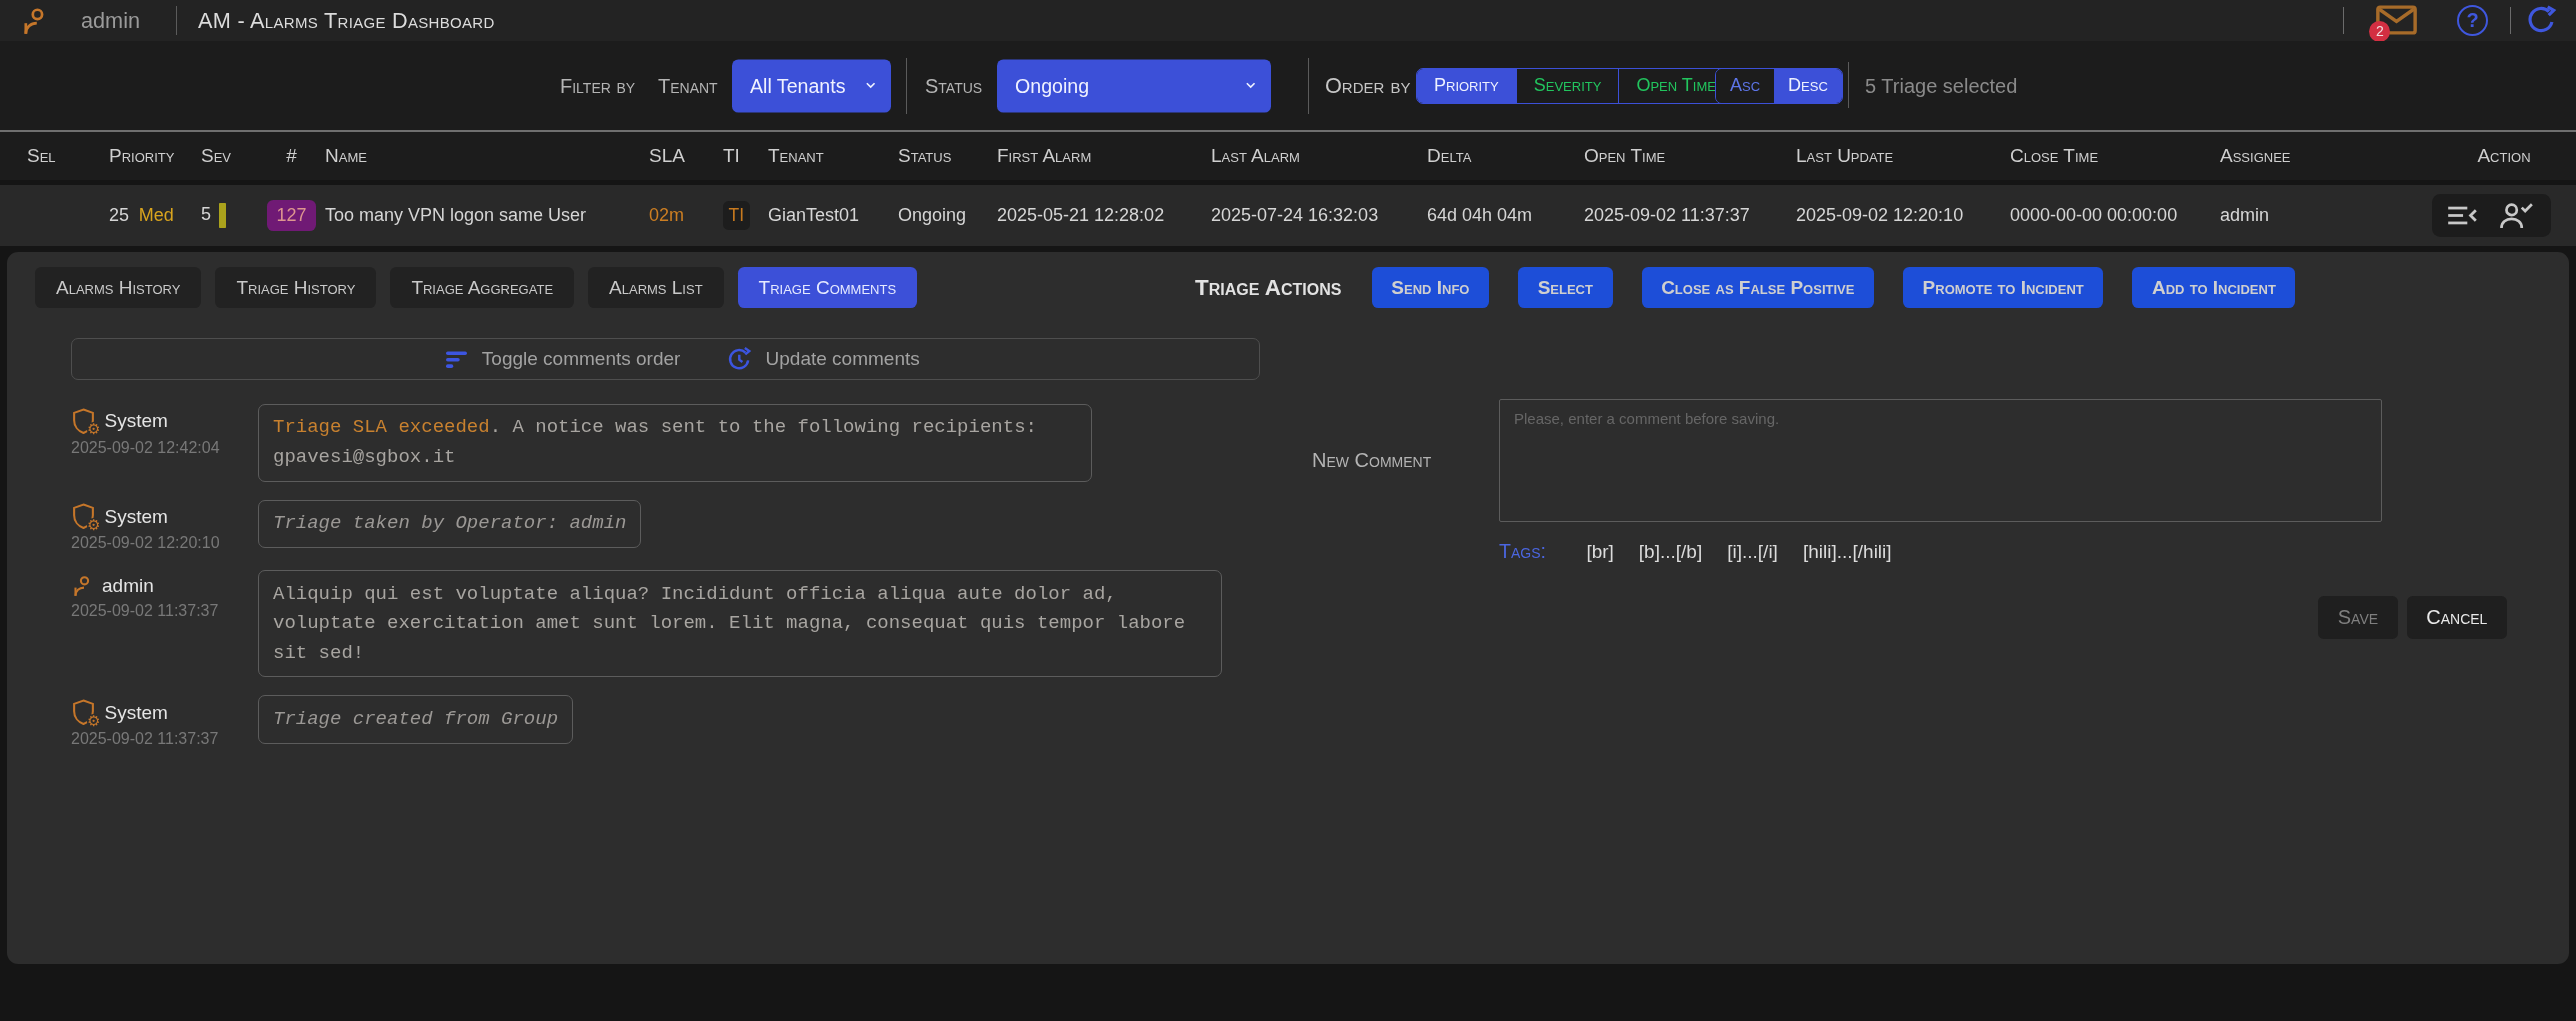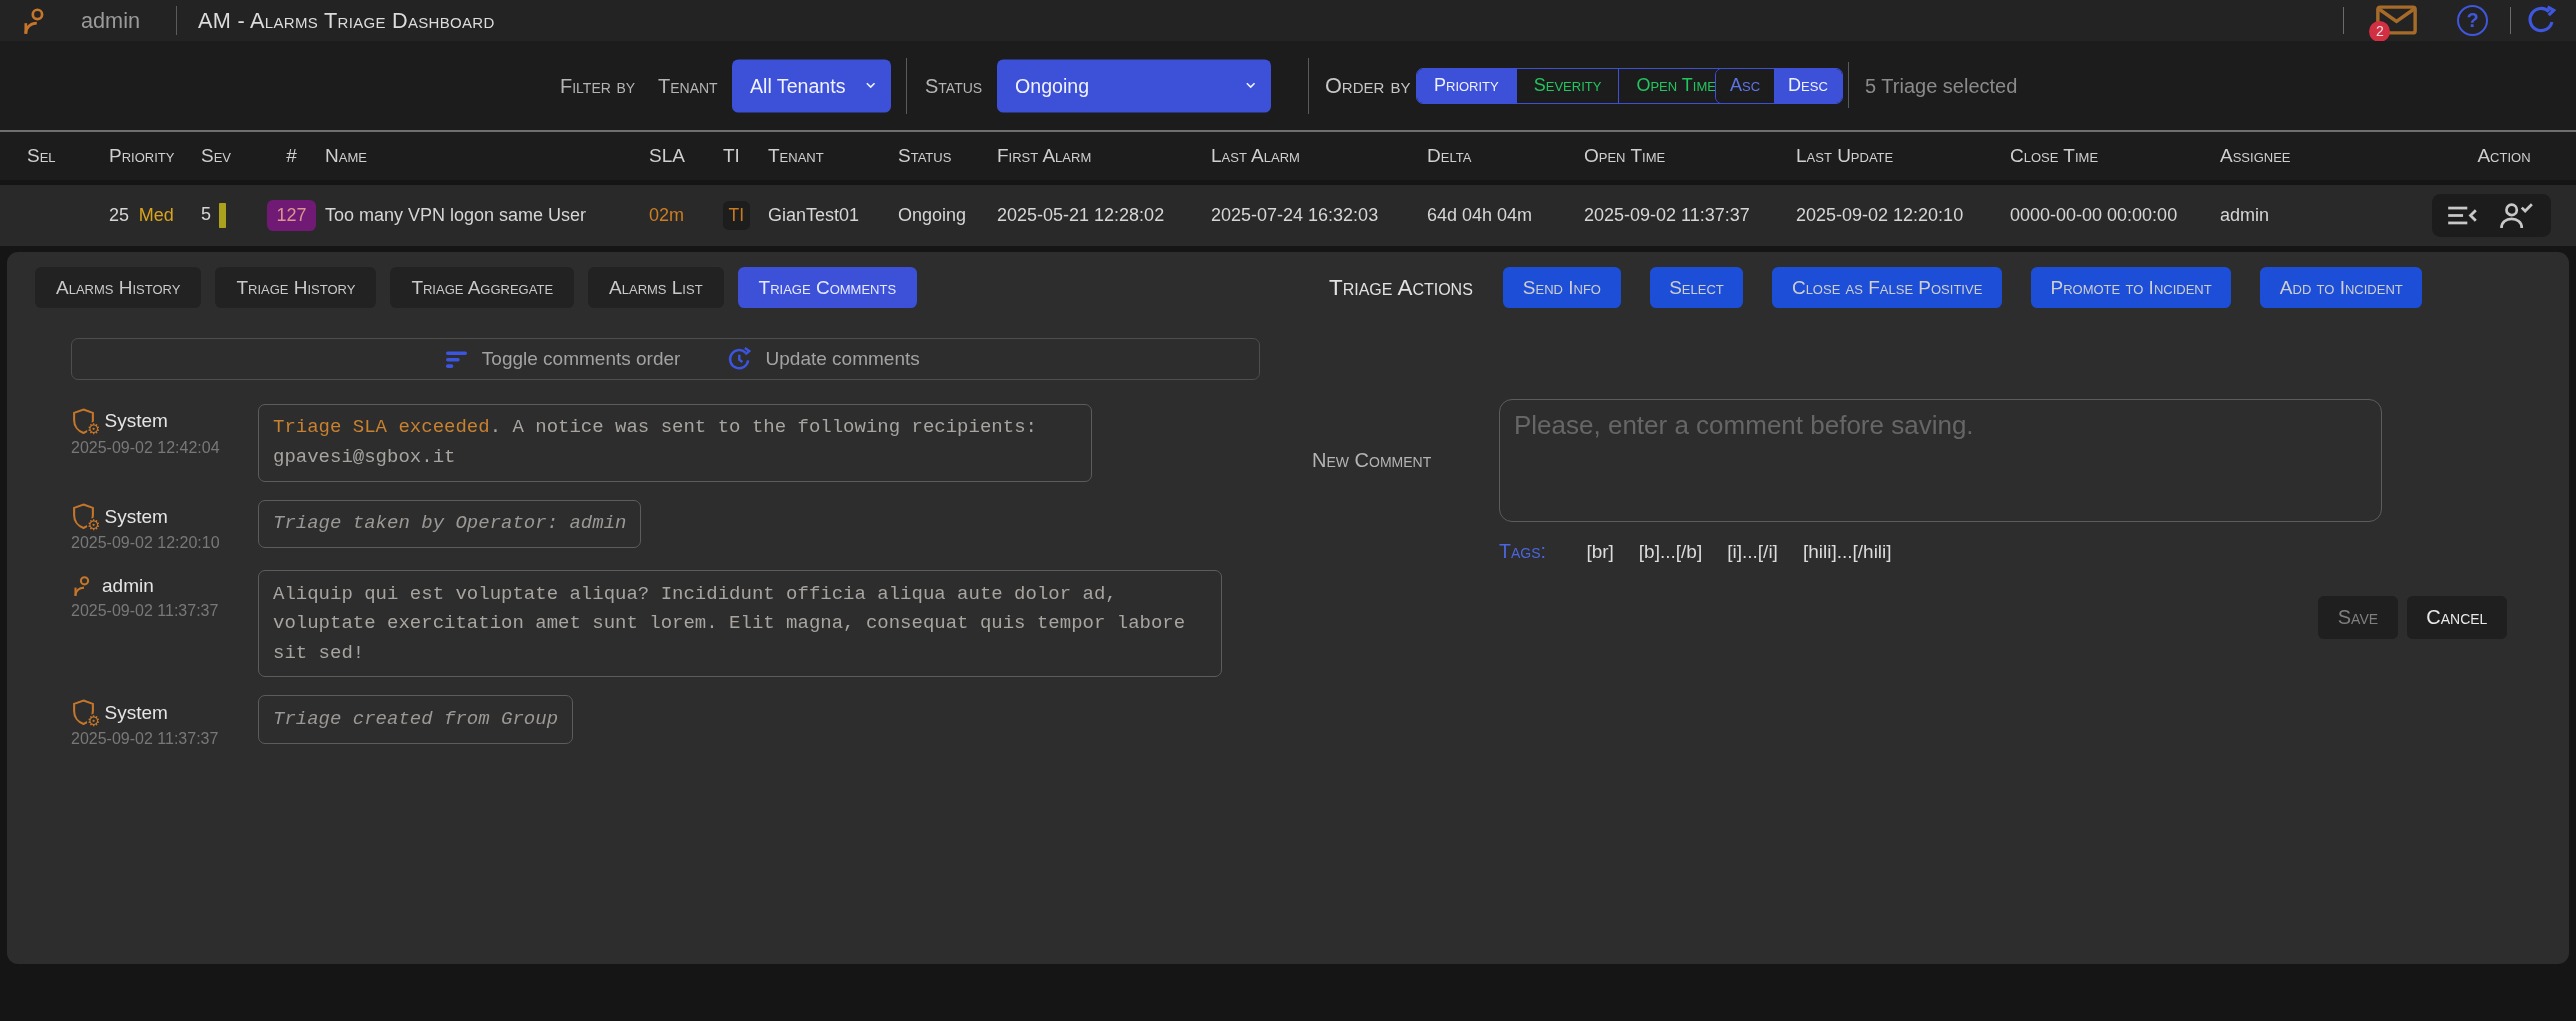--- a/index.html
+++ b/index.html
@@ -52,21 +52,21 @@
   .cntbadge { display:inline-block; background:#701a75; color:#dd968f; border-radius:6.3px; padding:4.9px 9.8px; font-size:18px; }
   .sla { color:#cc7e22; }
   .tibadge { display:inline-block; background:#1d1d1d; color:#c87a1f; border-radius:5.6px; padding:4.2px 5.6px; font-size:17.5px; }
   .actbox { display:flex; gap:18px; align-items:center; background:#1c1c1c; border-radius:8.4px; padding:7px 12.6px; width:119px; height:43px; cursor:pointer; }
 
   
   .panel { position:absolute; left:7px; top:252px; width:2562px; height:712px; background:#2d2d2d; border-radius:11.2px; }
   .tabs { position:absolute; left:28px; top:15.4px; display:flex; gap:14px; }
   .tab { height:41px; display:flex; align-items:center; padding:0 21px; background:#222222; border-radius:6.3px; color:#c9c9c9; font-size:19px; cursor:pointer; white-space:nowrap; }
   .tab.on { background:#3c50d8; color:#e6eaff; }
-  .tactions { position:absolute; left:1322px; top:15.4px; display:flex; gap:29px; align-items:center; }
+  .tactions { position:absolute; left:1188px; top:15.4px; display:flex; gap:29px; align-items:center;font-weight:bold; }
   .tactions .tlabel { font-size:22.4px; color:#e2e2e2; margin-right:1.4px; white-space:nowrap; }
   .abtn { height:41px; display:flex; align-items:center; padding:0 19.6px; background:#1d4ed8; border-radius:6.3px; color:#cfcfcf; font-size:19px; cursor:pointer; white-space:nowrap; }
 
   .ctoolbar { position:absolute; left:64px; top:86px; width:1189px; height:42px; border:1.4px solid #4e4e4e; border-radius:7px; display:flex; align-items:center; justify-content:center; gap:14px;padding-left:33px; }
   .ctoolbar .tbtn { display:flex; align-items:center; gap:12.6px; color:#a2a2a2; font-size:19px; cursor:pointer; }
   .ctoolbar .gap { width:18px; }
 
   .comments { position:absolute; left:64px; top:152px; width:1216px; display:flex; flex-direction:column; gap:18px; }
   .comment { display:flex; align-items:flex-start; }
   .cmeta { width:187px; flex:0 0 187px; padding-top:2.8px; }
@@ -74,21 +74,21 @@
   .cmeta .nm { color:#e5e5e5; font-size:19px; }
   .cmeta .ts { color:#787878; font-size:16px; margin-top:2.8px; }
   .sysic { position:relative; width:26.6px; height:29px; }
   .sysic .gear { position:absolute; right:-2.8px; bottom:-1.4px; font-family:"DejaVu Sans",sans-serif; color:#c5762a; font-size:14.7px; line-height:1; background:#2d2d2d; border-radius:50%; }
   .bubble { border:1.4px solid #5c5c5c; border-radius:7px; padding:8.4px 14px; font-family:"Liberation Mono","DejaVu Sans Mono",monospace; font-size:19px; line-height:1.55; color:#a8a5a1; }
   .bubble .hl { color:#c8812f; }
   .bubble.it { font-style:italic; color:#9b9895; }
   .b0 { width:834px; } .b2 { width:964px; }
 
   .nclabel { position:absolute; left:1305px; top:197px; color:#b4b4b4; font-size:20px; white-space:nowrap; }
-  .ncarea { position:absolute; left:1492px; top:147px; width:883px; height:123px; background:transparent; border:1.4px solid #5c5c5c; border-radius:13px; color:#cccccc; font-size:26px; font-family:"Liberation Sans",sans-serif; padding:9.8px 14px; resize:none; outline:none; }
+  .ncarea { position:absolute; left:1492px; top:147px; width:883px; height:123px; background:transparent; border:1.4px solid #5c5c5c; border-radius:2px; color:#cccccc; font-size:15px; font-family:"Liberation Sans",sans-serif; padding:9.8px 14px; resize:none; outline:none; }
   .ncarea::placeholder { color:#666666; }
   .tagsrow { position:absolute; left:1492px; top:288px; display:flex; align-items:center; gap:25px; }
   .tagsrow .tl { color:#4b66e0; font-size:19.6px; margin-right:15.4px; }
   .tagsrow .tag { color:#dcdcdc; font-size:19px; cursor:pointer; }
   .ncbtns { position:absolute; top:344px; right:62px; display:flex; gap:9px; }
   .ncbtns .b { height:43px; display:flex; align-items:center; padding:0 19.6px; background:#1f1f1f; border-radius:5.6px; font-size:20px; cursor:pointer; }
   .ncbtns .save { color:#7f7f7f; }
   .ncbtns .cancel { color:#e9e9e9; }
 
   svg { display:block; }

